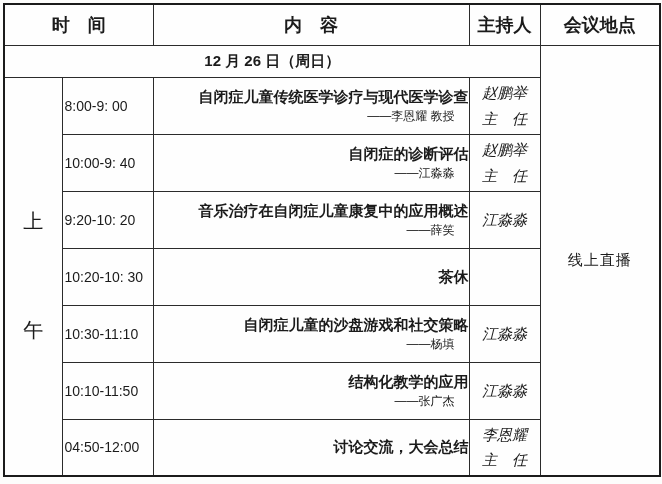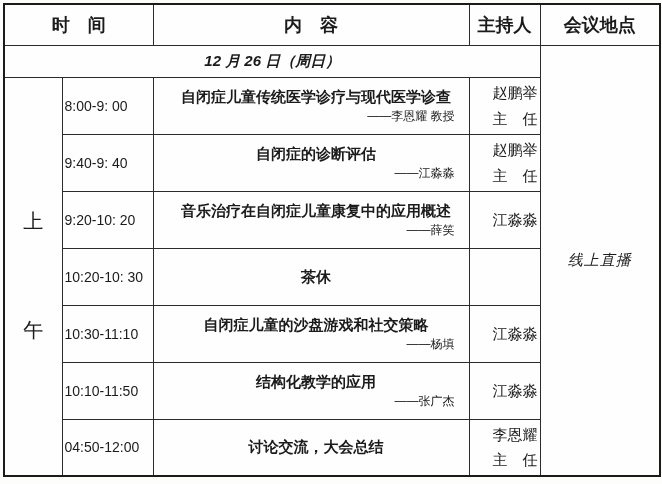--- a/index.html
+++ b/index.html
@@ -32,21 +32,21 @@
     border: 2px solid #1b1b1b;
   }
   tr.header-row th {
     font-size: 18px;
     font-weight: bold;
     text-align: center;
     vertical-align: middle;
     padding: 0;
   }
   tr.header-row { height: 41px; }
-  tr.date-row { height: 32px; font-style: italic; }
+  tr.date-row { height: 32px; }
   tr.body-row { height: 57px; }
   td.date-cell {
     font-size: 15px;
     font-weight: bold;
     text-align: center;
     vertical-align: middle;
   }
   td.location-cell {
     text-align: center;
     vertical-align: middle;
@@ -66,35 +66,36 @@
     font-size: 14px;
     padding: 0 2px;
   }
   td.content-cell {
     vertical-align: middle;
     padding: 2px 0;
   }
   td.content-cell .session-title {
     font-size: 15px;
     font-weight: bold;
-    text-align: center;
+    text-align: right;
     padding-left: 10px;
     line-height: 1.45;
   }
   td.content-cell .speaker-line {
     font-size: 12px;
     text-align: right;
     padding-right: 14px;
     line-height: 1.45;
   }
   td.host-cell {
-    text-align: right;
+    text-align: center;
     vertical-align: middle;
     font-size: 15px;
     padding: 0 2px;
+    font-style: italic;
   }
   td.host-cell div { line-height: 1.7; }
   td.content-cell div:empty,
   td.host-cell div:empty { display: none; }
 </style>
 </head>
 <body>
 
 <div class="page">
   <table class="schedule">
@@ -131,21 +132,21 @@
         <div class="session-title">自闭症儿童传统医学诊疗与现代医学诊查</div>
         <div class="speaker-line">——李恩耀 教授</div>
       </td>
       <td class="host-cell">
         <div>赵鹏举</div>
         <div>主　任</div>
       </td>
     </tr>
 
     <tr class="body-row">
-      <td class="time-cell">9:40-9: 40</td>
+      <td class="time-cell">10:00-9: 40</td>
       <td class="content-cell">
         <div class="session-title">自闭症的诊断评估</div>
         <div class="speaker-line">——江淼淼</div>
       </td>
       <td class="host-cell">
         <div>赵鹏举</div>
         <div>主　任</div>
       </td>
     </tr>
 

